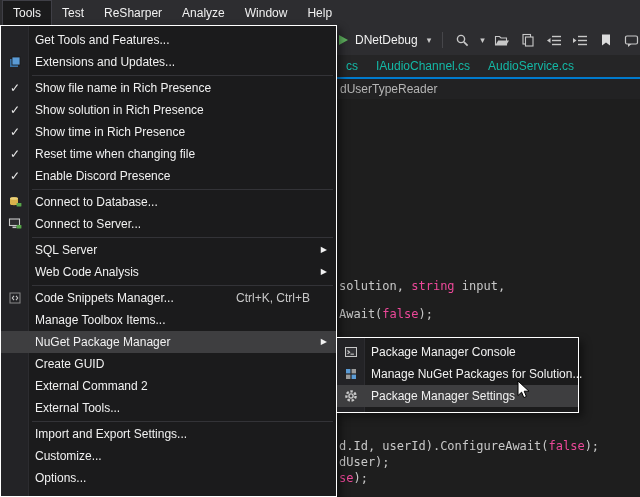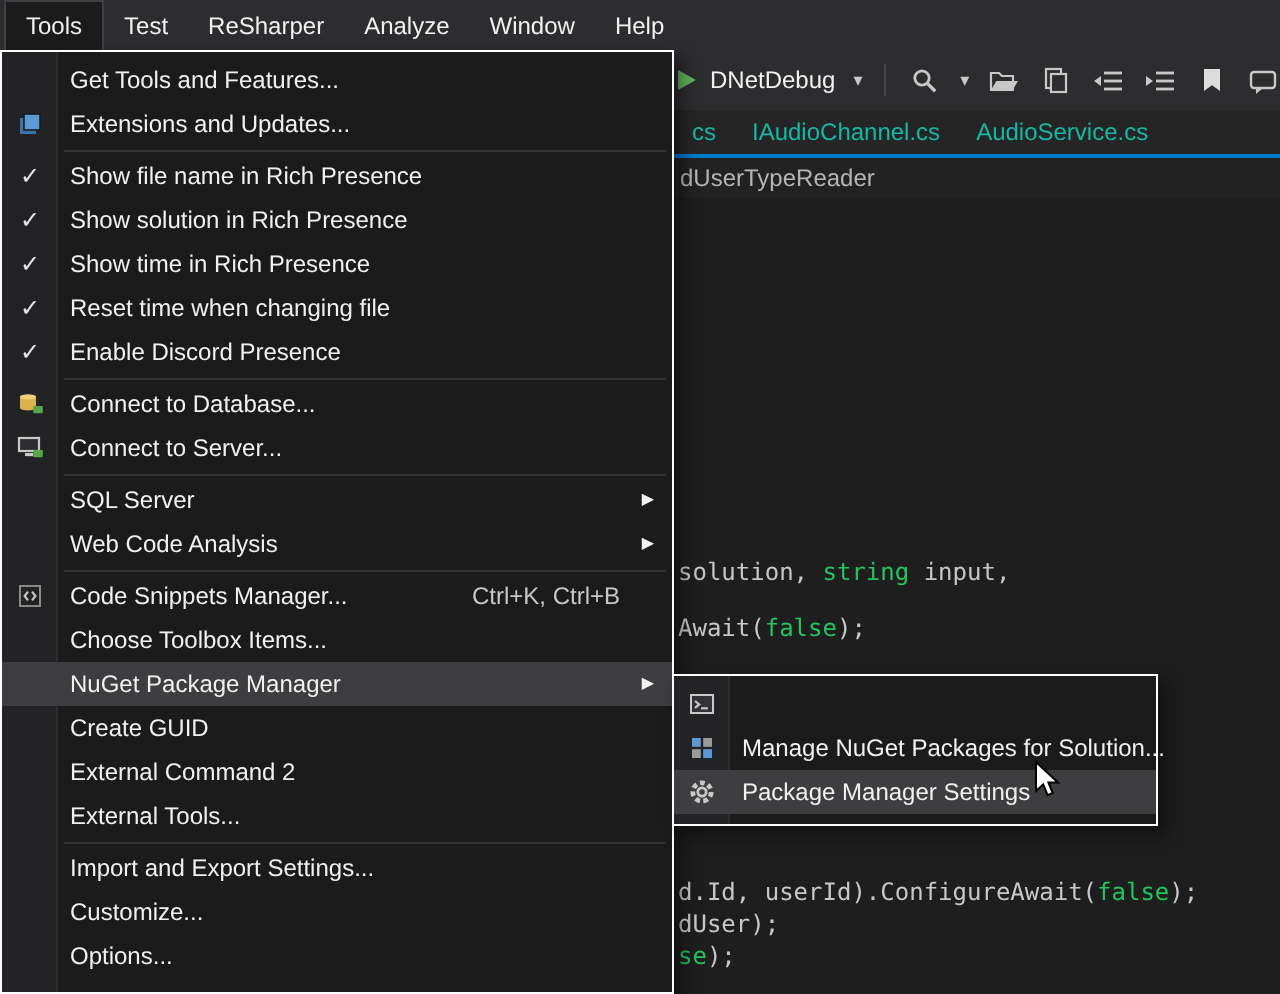--- a/index.html
+++ b/index.html
@@ -28,21 +28,21 @@
   .tabs-row { position:absolute; left:337px; top:0; height:22px; display:flex; }
   .tab { color:#14b8a6; font-size:12px; display:flex; align-items:center; padding:0 9px; cursor:default; }
   .tabline { position:absolute; left:0; right:0; bottom:0; height:2px; background:#007acc; }
   
   .navbar { position:absolute; top:79px; left:0; right:0; height:20px; background:#222223; z-index:2; }
   .nav-text { position:absolute; left:340px; top:0; height:20px; display:flex; align-items:center; color:#b5b5b5; font-size:12px; }
   
   .editor { position:absolute; top:99px; left:0; right:0; bottom:0; background:#1e1e1e; z-index:1; }
   .code-line { position:absolute; left:339px; height:16px; line-height:16px;
     font-family:"DejaVu Sans Mono", monospace; font-size:12px; white-space:pre; }
-  .cf { color:#c8c8c8; } .ck { color:#22c55e; }
+  .cf { color:#c8c8c8; } .ck { color:#ec4899; }
   
   .menu-panel { position:absolute; background:#1b1b1c; border:1px solid #ffffff;
     box-shadow:4px 4px 8px rgba(0,0,0,.45); padding:3px 0; z-index:10; }
   #tools-menu { left:0; top:25px; width:337px; height:472px; }
   #nuget-submenu { left:336px; top:337px; width:243px; height:76px; z-index:11; }
   .gutter-bg { position:absolute; left:0; top:0; bottom:0; width:28px; background:#232326; border-right:1px solid #2c2c30; }
   .mi { position:relative; height:22px; display:flex; align-items:center; color:#f1f1f1; font-size:12px; cursor:default; }
   .mi.hl { background:#3e3e40; }
   .ico { flex:0 0 28px; width:28px; display:flex; align-items:center; justify-content:center;
     color:#e8e8e8; font-size:12px; line-height:1; }
@@ -233,21 +233,21 @@
       <svg width="14" height="14" viewBox="0 0 14 14">
           <rect x="2" y="2" width="10" height="10" fill="none" stroke="#8a8a8a" stroke-width="1"></rect>
           <path d="M6 4.8 L4.3 7 L6 9.2 M8 4.8 L9.7 7 L8 9.2" fill="none" stroke="#c8c8c8" stroke-width="1.1"></path>
         </svg>
     </span>
     <span class="lbl">Code Snippets Manager...</span>
     <span class="shortcut">Ctrl+K, Ctrl+B</span>
   </div>
   <div class="mi">
     <span class="ico"></span>
-    <span class="lbl">Choose Toolbox Items...</span>
+    <span class="lbl">Manage Toolbox Items...</span>
   </div>
   <div class="mi hl">
     <span class="ico"></span>
     <span class="lbl">NuGet Package Manager</span>
     <span class="sub-arrow">▶</span>
   </div>
   <div class="mi">
     <span class="ico"></span>
     <span class="lbl">Create GUID</span>
   </div>
@@ -280,20 +280,21 @@
   <div class="gutter-bg"></div>
 
   <div class="mi">
     <span class="ico">
       <svg width="14" height="14" viewBox="0 0 14 14">
           <rect x="1.5" y="2.5" width="11" height="9" fill="#333337" stroke="#c8c8c8" stroke-width="1"></rect>
           <path d="M3.5 5.5 L5.6 7.2 L3.5 8.9" fill="none" stroke="#c8c8c8" stroke-width="1.1"></path>
           <rect x="6.5" y="8.6" width="3.4" height="1.1" fill="#c8c8c8"></rect>
         </svg>
     </span>
+    <span class="lbl">Package Manager Console</span>
   </div>
   <div class="mi">
     <span class="ico">
       <svg width="14" height="14" viewBox="0 0 14 14">
           <rect x="2" y="2" width="4.4" height="4.4" fill="#5b9bd5"></rect>
           <rect x="7.6" y="2" width="4.4" height="4.4" fill="#9b9b9b"></rect>
           <rect x="2" y="7.6" width="4.4" height="4.4" fill="#9b9b9b"></rect>
           <rect x="7.6" y="7.6" width="4.4" height="4.4" fill="#5b9bd5"></rect>
         </svg>
     </span>

